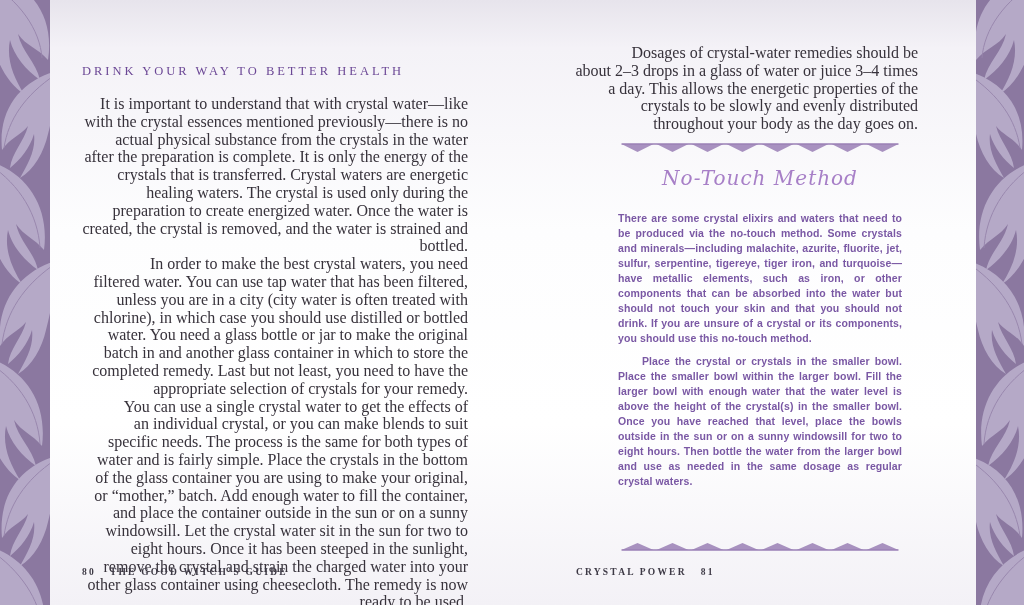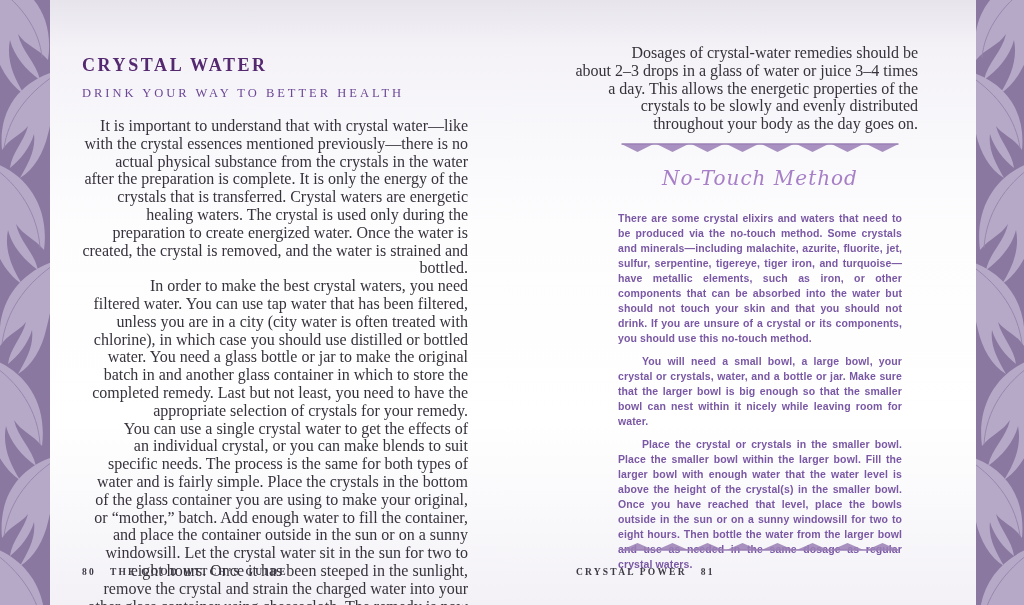--- a/index.html
+++ b/index.html
@@ -87,21 +87,20 @@
       <path d="M55,460 C25,480 8,506 4,536"></path>
       <path d="M-10,550 C20,570 40,600 42,628"></path>
     </g>
   </g>
 </svg>
 <svg id="border-right" class="border" viewBox="0 0 48 605" preserveAspectRatio="none">
   <use href="#damask-all" transform="translate(48,0) scale(-1,1)"></use>
 </svg>
 
 <div id="left-page" class="abs">
-  <h1 class="chapter-title">CRYSTAL WATER</h1>
   <h2 class="chapter-subtitle">DRINK YOUR WAY TO BETTER HEALTH</h2>
   <div class="serif-body">
     <p>It is important to understand that with crystal water—like with the crystal essences mentioned previously—there is no actual physical substance from the crystals in the water after the preparation is complete. It is only the energy of the crystals that is transferred. Crystal waters are energetic healing waters. The crystal is used only during the preparation to create energized water. Once the water is created, the crystal is removed, and the water is strained and bottled.</p>
     <p class="ind">In order to make the best crystal waters, you need filtered water. You can use tap water that has been filtered, unless you are in a city (city water is often treated with chlorine), in which case you should use distilled or bottled water. You need a glass bottle or jar to make the original batch in and another glass container in which to store the completed remedy. Last but not least, you need to have the appropriate selection of crystals for your remedy.</p>
     <p class="ind">You can use a single crystal water to get the effects of an individual crystal, or you can make blends to suit specific needs. The process is the same for both types of water and is fairly simple. Place the crystals in the bottom of the glass container you are using to make your original, or “mother,” batch. Add enough water to fill the container, and place the container outside in the sun or on a sunny windowsill. Let the crystal water sit in the sun for two to eight hours. Once it has been steeped in the sunlight, remove the crystal and strain the charged water into your other glass container using cheesecloth. The remedy is now ready to be used.</p>
   </div>
 </div>
 <div id="footer-left" class="abs footer">
   <span>80</span><span class="gap"></span><span>THE GOOD WITCH’S GUIDE</span>
 </div>
@@ -121,21 +120,20 @@
     <polygon points="176.5,3 208.5,3 192.5,11"></polygon>
     <polygon points="211.5,3 243.5,3 227.5,11"></polygon>
     <polygon points="246.5,3 278.5,3 262.5,11"></polygon>
   </g>
 </svg>
 
 <div id="section-heading" class="abs">No-Touch Method</div>
 
 <div id="purple-col" class="abs">
   <p>There are some crystal elixirs and waters that need to be produced via the no-touch method. Some crystals and minerals—including malachite, azurite, fluorite, jet, sulfur, serpentine, tigereye, tiger iron, and turquoise—have metallic elements, such as iron, or other components that can be absorbed into the water but should not touch your skin and that you should not drink. If you are unsure of a crystal or its components, you should use this no-touch method.</p>
-  <p class="ind">You will need a small bowl, a large bowl, your crystal or crystals, water, and a bottle or jar. Make sure that the larger bowl is big enough so that the smaller bowl can nest within it nicely while leaving room for water.</p>
   <p class="ind">Place the crystal or crystals in the smaller bowl. Place the smaller bowl within the larger bowl. Fill the larger bowl with enough water that the water level is above the height of the crystal(s) in the smaller bowl. Once you have reached that level, place the bowls outside in the sun or on a sunny windowsill for two to eight hours. Then bottle the water from the larger bowl and use as needed in the same dosage as regular crystal waters.</p>
 </div>
 
 <svg id="divider-bottom" class="abs" viewBox="0 0 280 13">
   <path d="M2,10 H278" stroke="#9b80b6" stroke-width="1.4" stroke-linecap="round" fill="none"></path>
   <g fill="#9b80b6" opacity="0.85">
     <polygon points="1.5,10 33.5,10 17.5,3"></polygon>
     <polygon points="36.5,10 68.5,10 52.5,3"></polygon>
     <polygon points="71.5,10 103.5,10 87.5,3"></polygon>
     <polygon points="106.5,10 138.5,10 122.5,3"></polygon>

